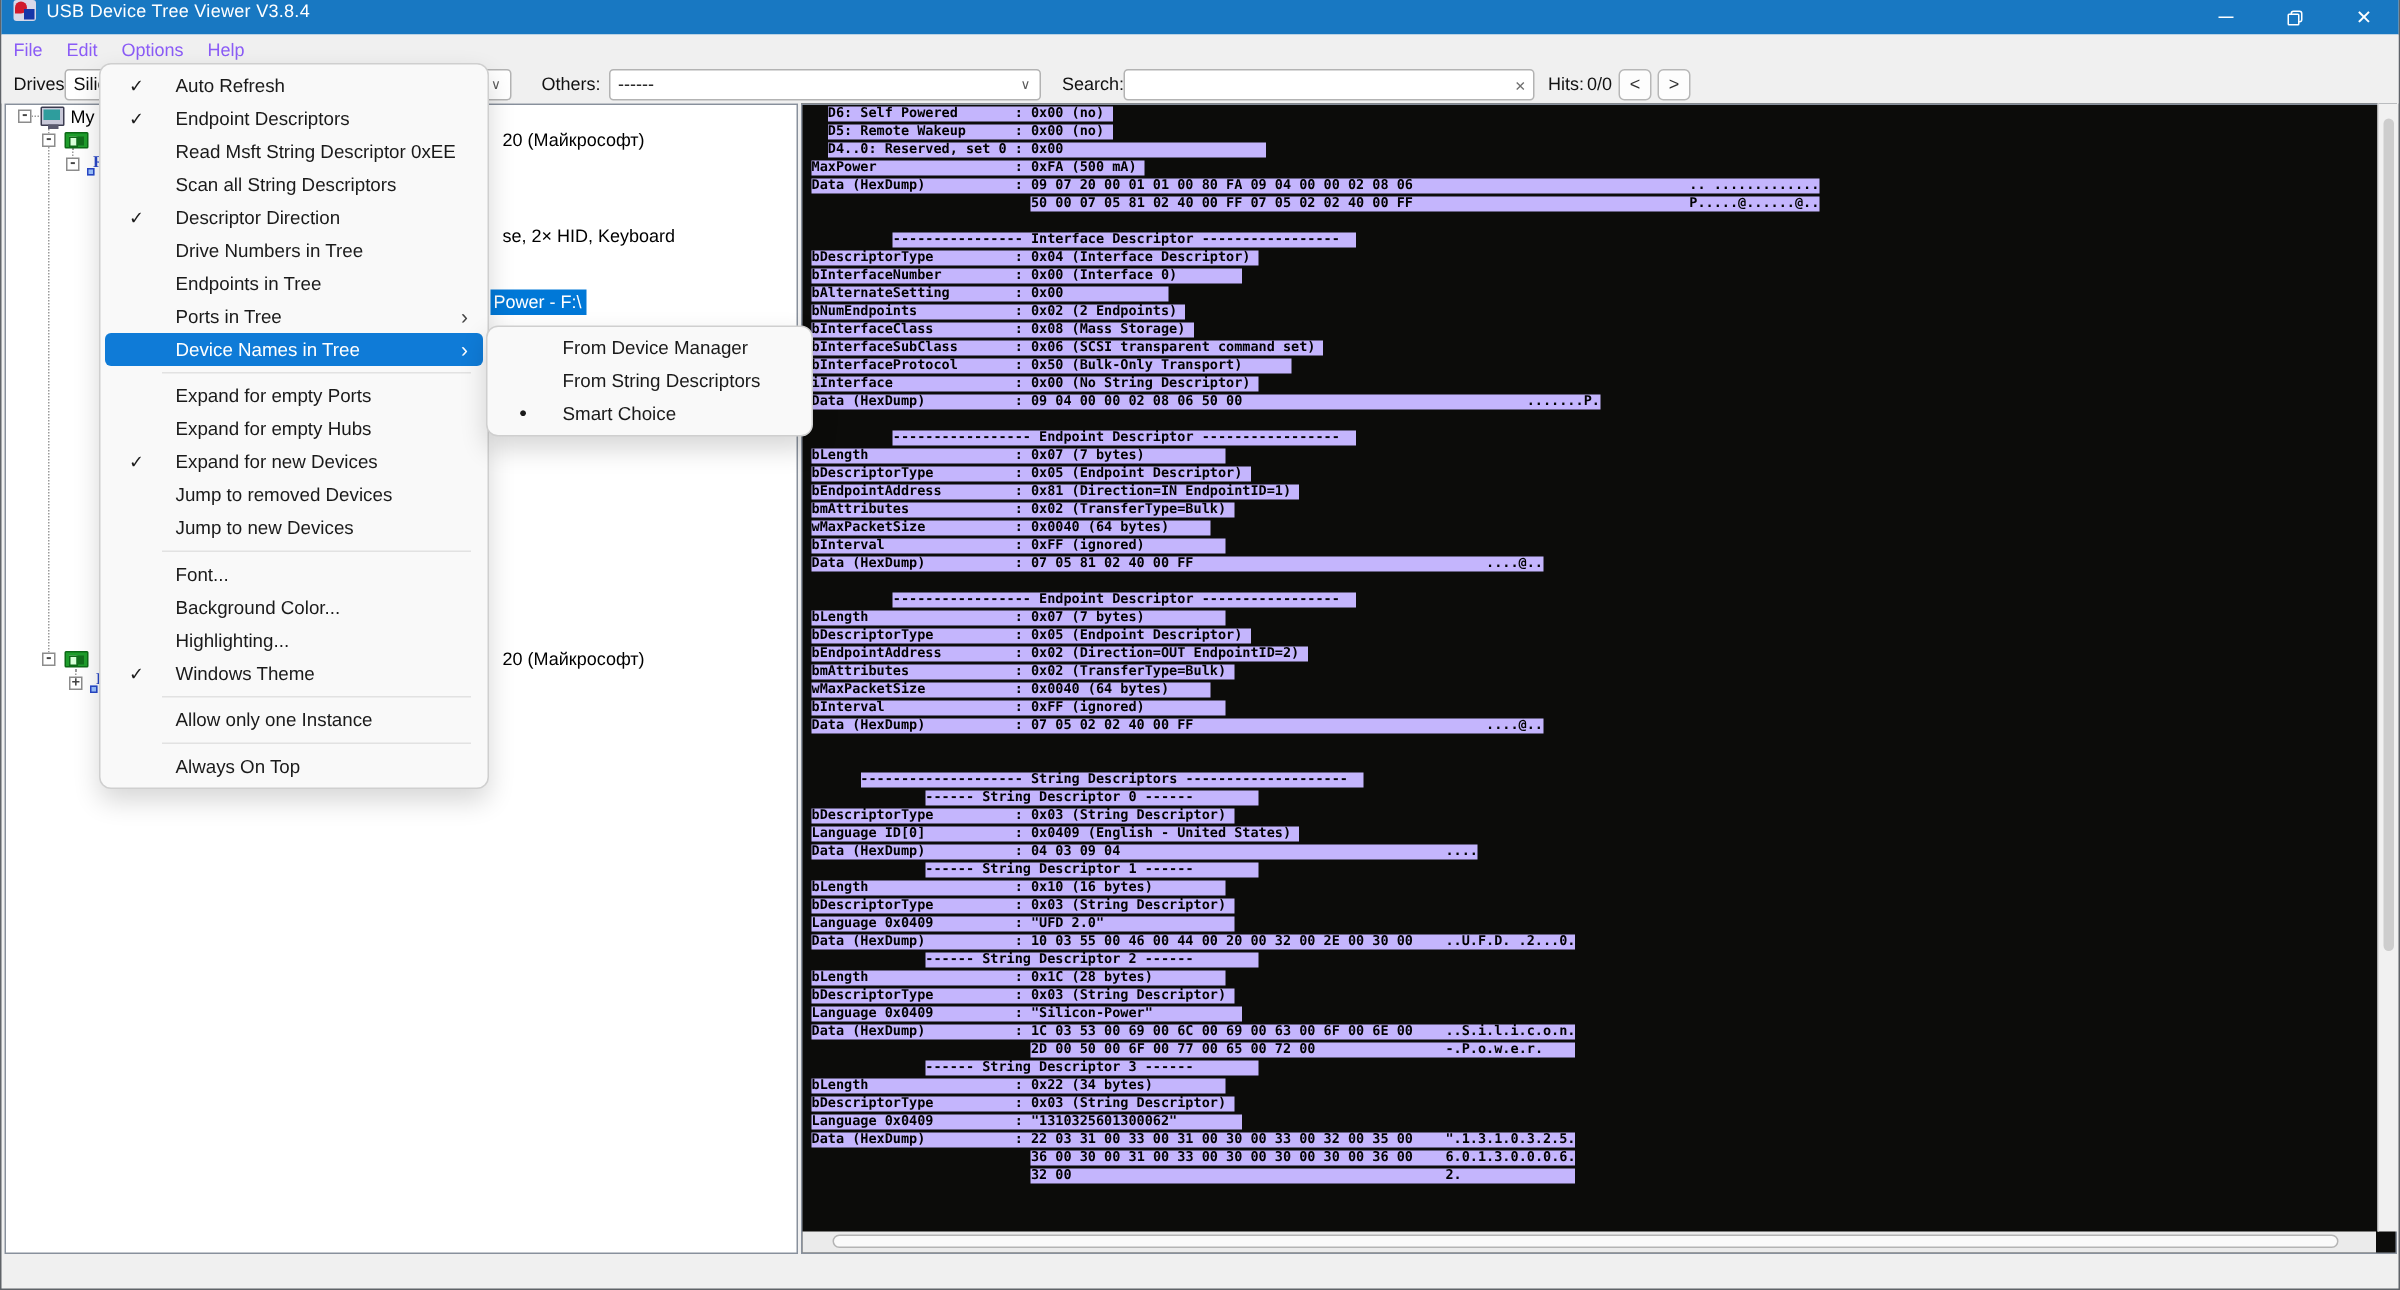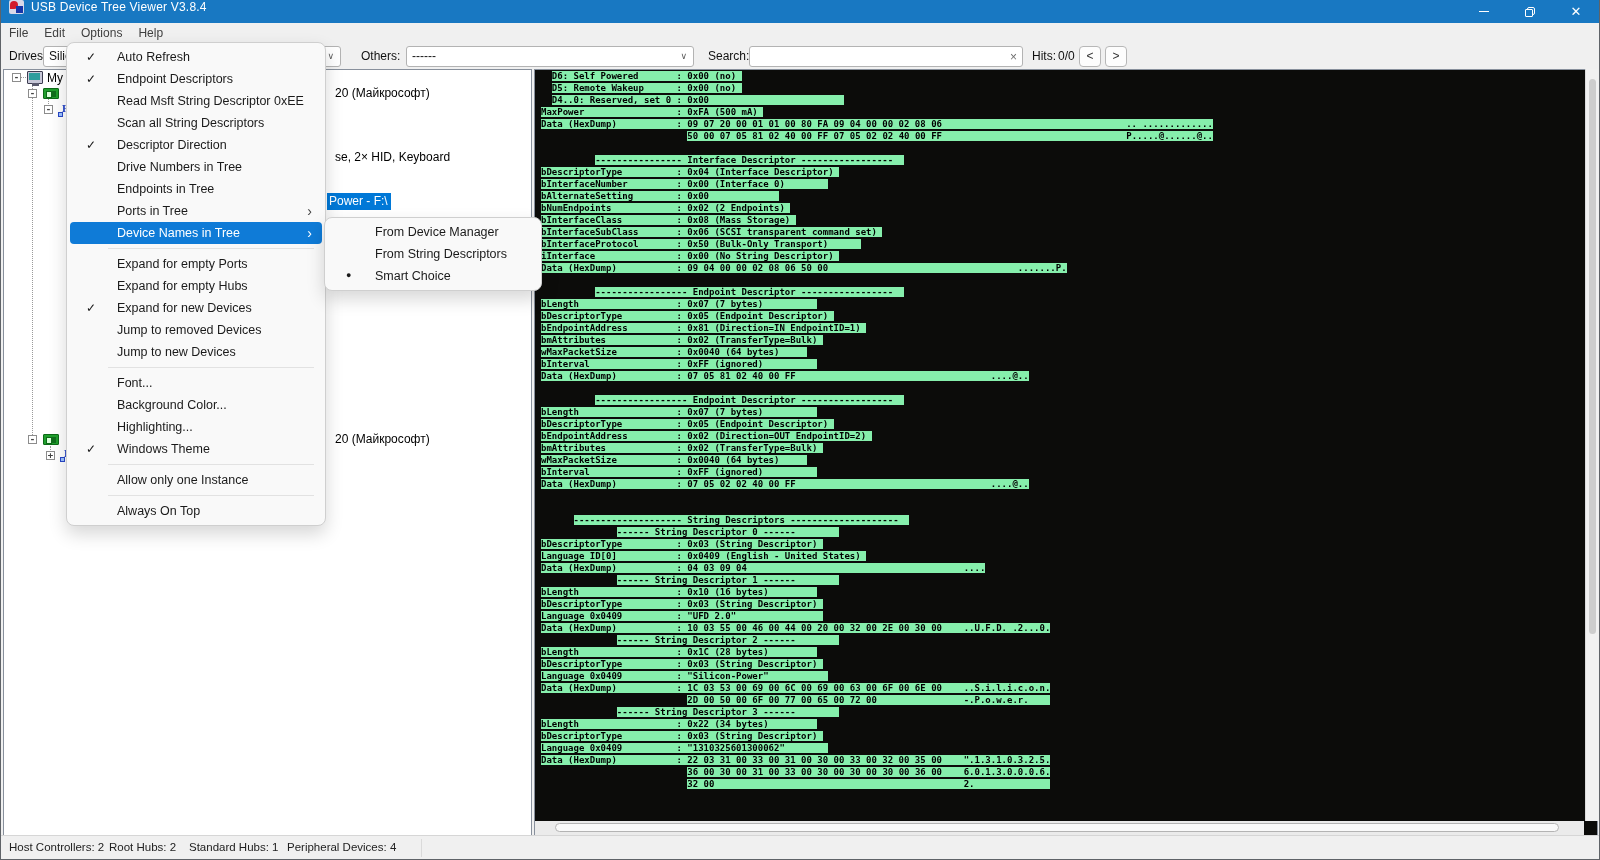--- a/index.html
+++ b/index.html
@@ -18,21 +18,21 @@
   .caption-buttons { margin-left:auto; display:flex; height:100%; }
   .cap-btn { width:46px; height:100%; display:flex; align-items:center; justify-content:center; color:#fff; }
   .glyph-min { width:10px; height:1px; background:#fff; display:block; }
   .glyph-restore { position:relative; width:10px; height:10px; display:block; }
   .glyph-restore i { position:absolute; left:0; bottom:0; width:8px; height:8px; border:1px solid #fff; background:#1878c2; border-radius:1px; }
   .glyph-restore b { position:absolute; right:0; top:0; width:8px; height:8px; border:1px solid #fff; border-radius:2px; }
   .glyph-close { font-size:13px; line-height:13px; font-weight:400; }
 
   
   .menubar { position:absolute; left:0; top:23px; right:0; height:19px; background:#f0f0f0;
-             display:flex; align-items:center; font-size:12px; color:#404040; }
+             display:flex; align-items:center; font-size:12px; color:#8b5cf6; }
   .menubar span { padding:2px 8px; }
 
   
   .toolbar { position:absolute; left:0; top:42px; right:0; height:27px; background:#f0f0f0; font-size:12px; color:#111; }
   .toolbar .lbl { position:absolute; top:7px; }
   .combo { position:absolute; top:4px; height:21px; background:#fff; border:1px solid #b3b3b3; border-radius:3px;
            font-size:12px; line-height:19px; padding-left:5px; color:#111; }
   .combo .arrow { position:absolute; right:6px; top:0; color:#5a5a5a; font-size:9px; line-height:19px; }
   .search-box { position:absolute; top:4px; height:21px; background:#fff; border:1px solid #b3b3b3; border-radius:3px; }
   .search-box .clear { position:absolute; right:5px; top:1px; color:#707070; font-size:12px; line-height:18px; }
@@ -59,21 +59,21 @@
   .icon-roothub { position:absolute; width:14px; height:14px; }
   .icon-roothub .r { position:absolute; left:4px; top:-1px; font:700 11px "Liberation Serif", serif; color:#2947c8; }
   .icon-roothub .sq { position:absolute; left:0; bottom:0; width:5px; height:5px; background:#9cc3ff; border:1px solid #2947c8; }
   .tree-frag { position:absolute; white-space:nowrap; color:#000; }
   .tree-selected { position:absolute; background:#0078d7; color:#fff; padding:1px 3px 2px 2px; white-space:nowrap; }
 
   
   .prows { position:absolute; left:6px; top:1px; }
   .prow { height:12px; line-height:12px; white-space:pre;
           font:700 9px "DejaVu Sans Mono", monospace; color:#000; }
-  .prow .hl { background:#86efac; }
+  .prow .hl { background:#c4b5fd; }
   .prow .lead { color:transparent; }
 
   
   .vscroll { position:absolute; right:1px; top:69px; width:13px; height:752px; background:#f1f1f1; border-left:1px solid #dcdcdc; }
   .vscroll .thumb { position:absolute; left:3px; top:10px; width:7px; height:555px; background:#cdcdcd; border-radius:4px; }
   .hscroll { position:absolute; left:534px; right:15px; top:821px; height:14px; background:#ebebeb; }
   .hscroll .thumb { position:absolute; left:20px; right:25px; top:2px; height:9px; background:#fafafa;
                     border:1px solid #b4b4b4; border-radius:5px; }
 
   
@@ -246,27 +246,20 @@
         <div class="prow"><span class="lead">                           </span><span class="hl">32 00                                              2.              </span></div>
       </div>
   </div>
   <div class="vscroll">
     <div class="thumb"></div>
   </div>
   <div class="hscroll">
     <div class="thumb"></div>
   </div>
 
-  <div class="statusbar">
-    <span style="left:8px">Host Controllers: 2</span>
-    <span style="left:108px">Root Hubs: 2</span>
-    <span style="left:188px">Standard Hubs: 1</span>
-    <span style="left:286px">Peripheral Devices: 4</span>
-    <div class="status-divider" style="left:420px"></div>
-  </div>
 
   <div class="popup options-menu" id="optmenu">
       <div class="menu-item"><span class="check">✓</span><span>Auto Refresh</span></div>
       <div class="menu-item"><span class="check">✓</span><span>Endpoint Descriptors</span></div>
       <div class="menu-item"><span>Read Msft String Descriptor 0xEE</span></div>
       <div class="menu-item"><span>Scan all String Descriptors</span></div>
       <div class="menu-item"><span class="check">✓</span><span>Descriptor Direction</span></div>
       <div class="menu-item"><span>Drive Numbers in Tree</span></div>
       <div class="menu-item"><span>Endpoints in Tree</span></div>
       <div class="menu-item"><span>Ports in Tree</span><span class="subarrow">›</span></div>

